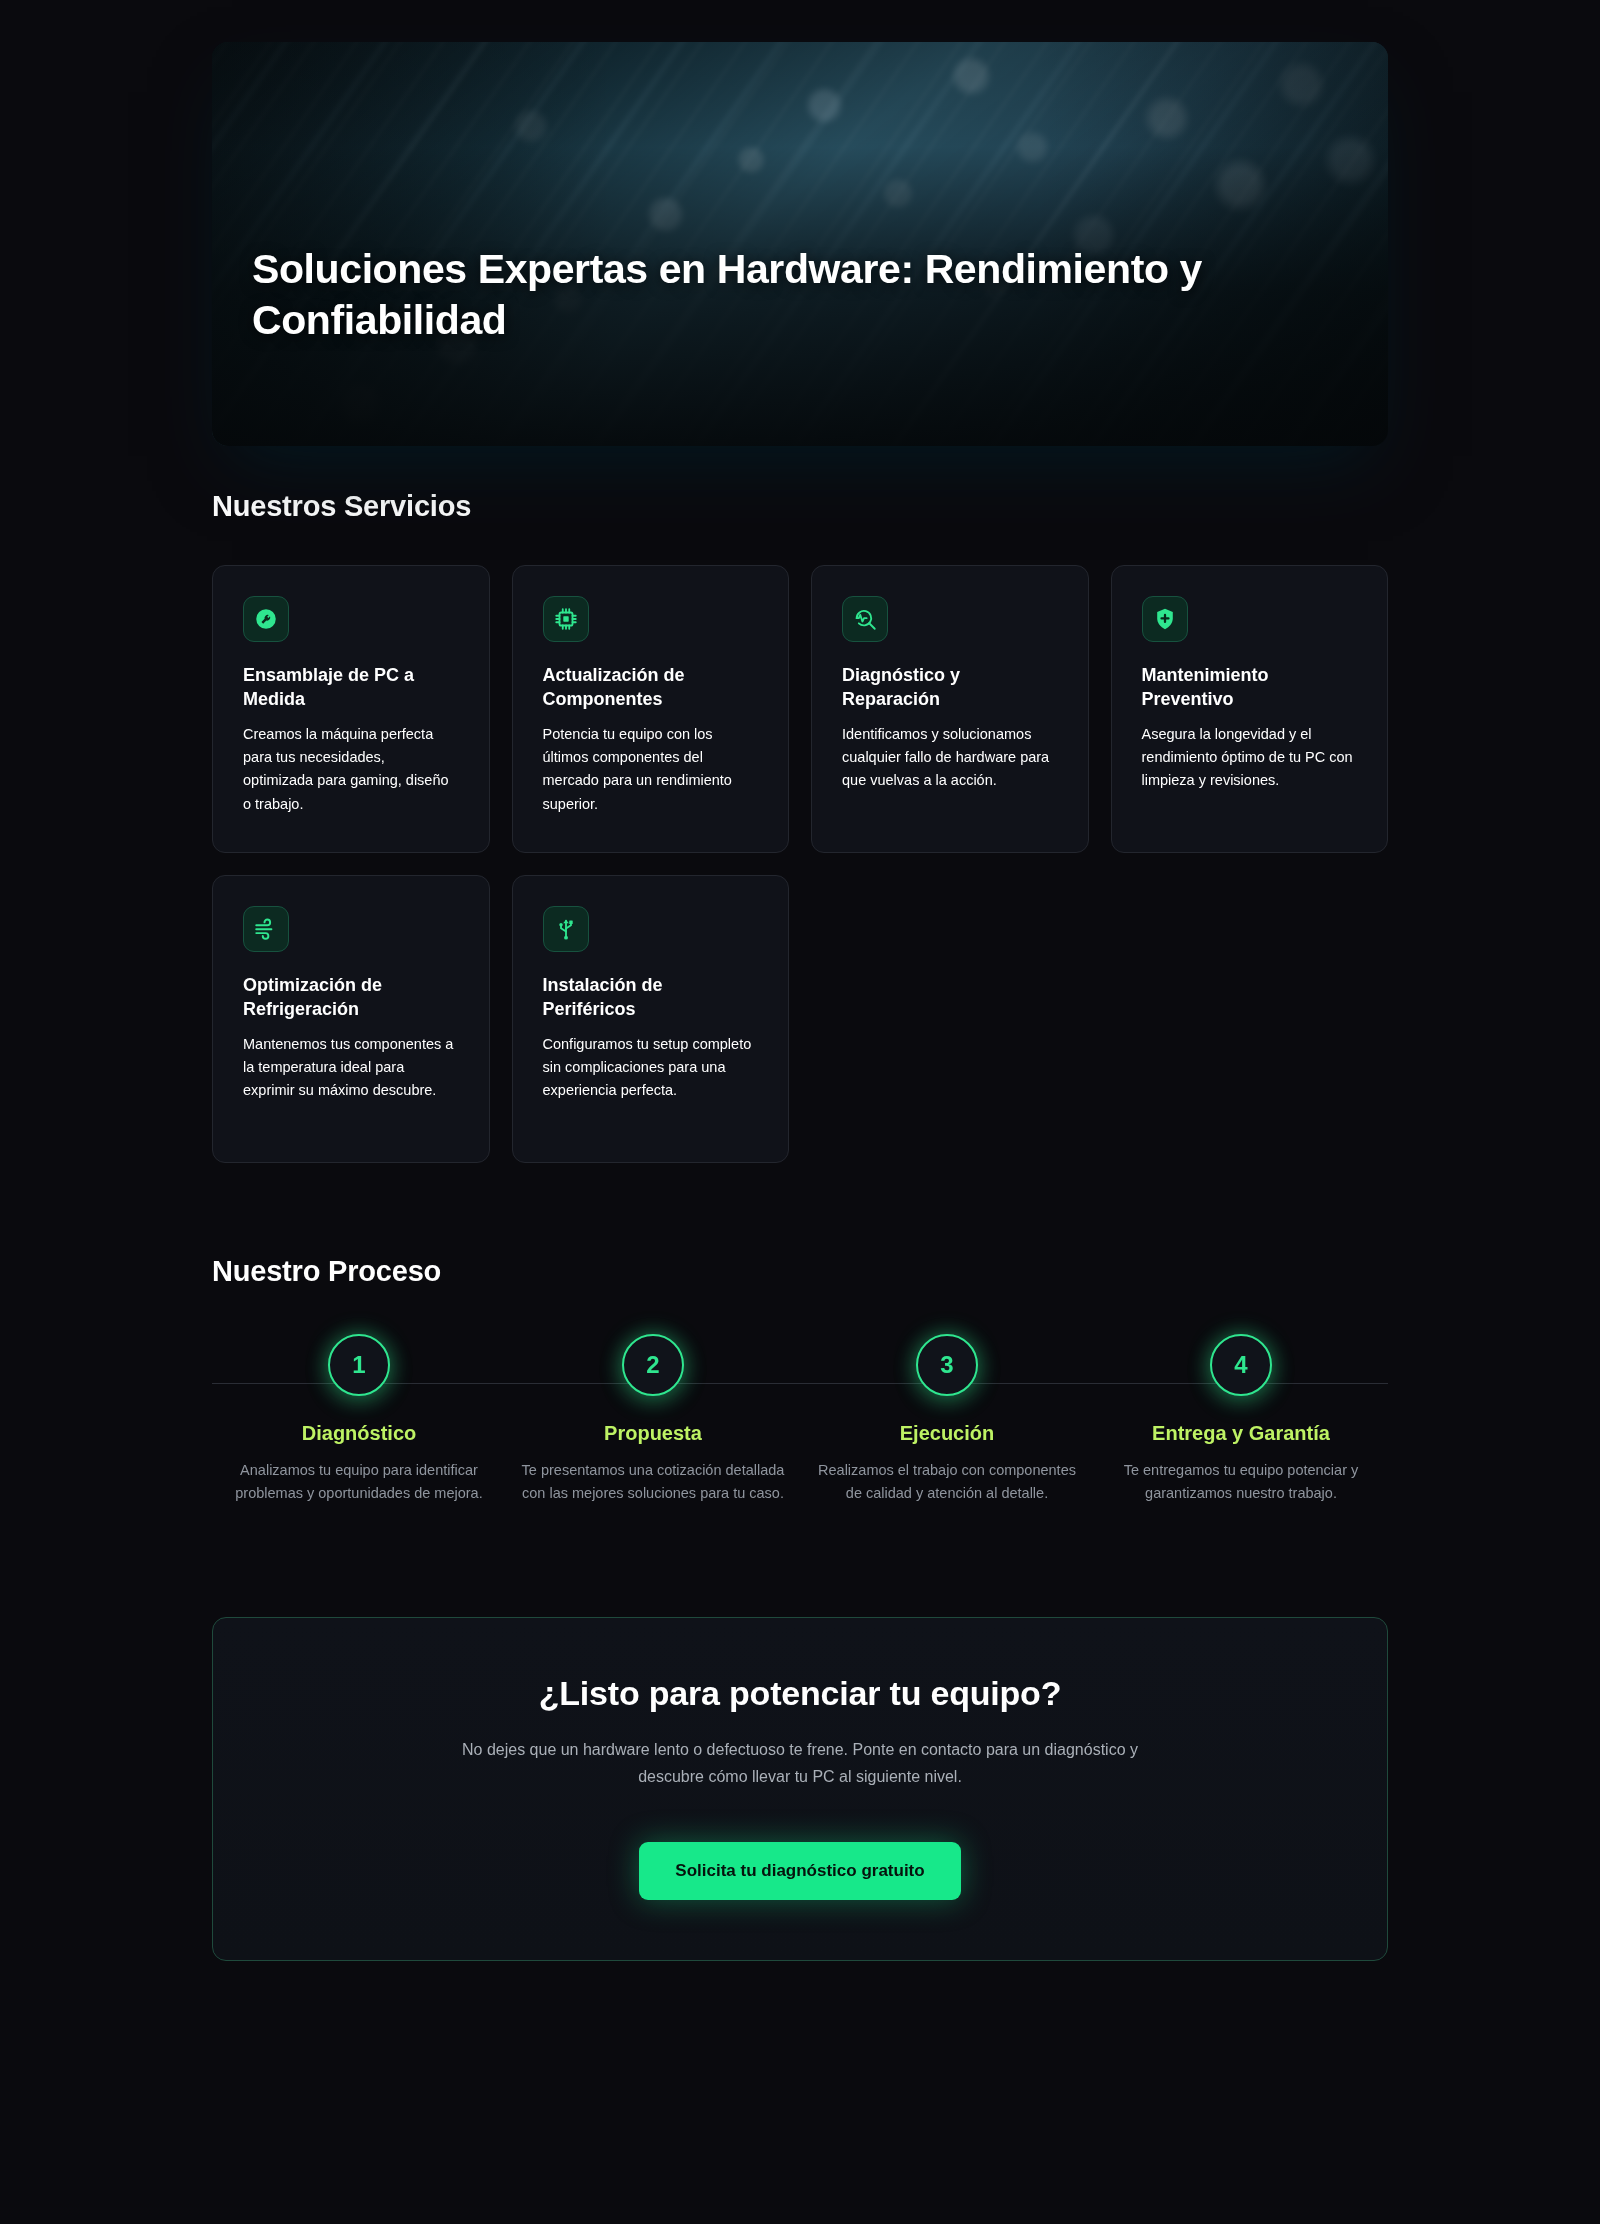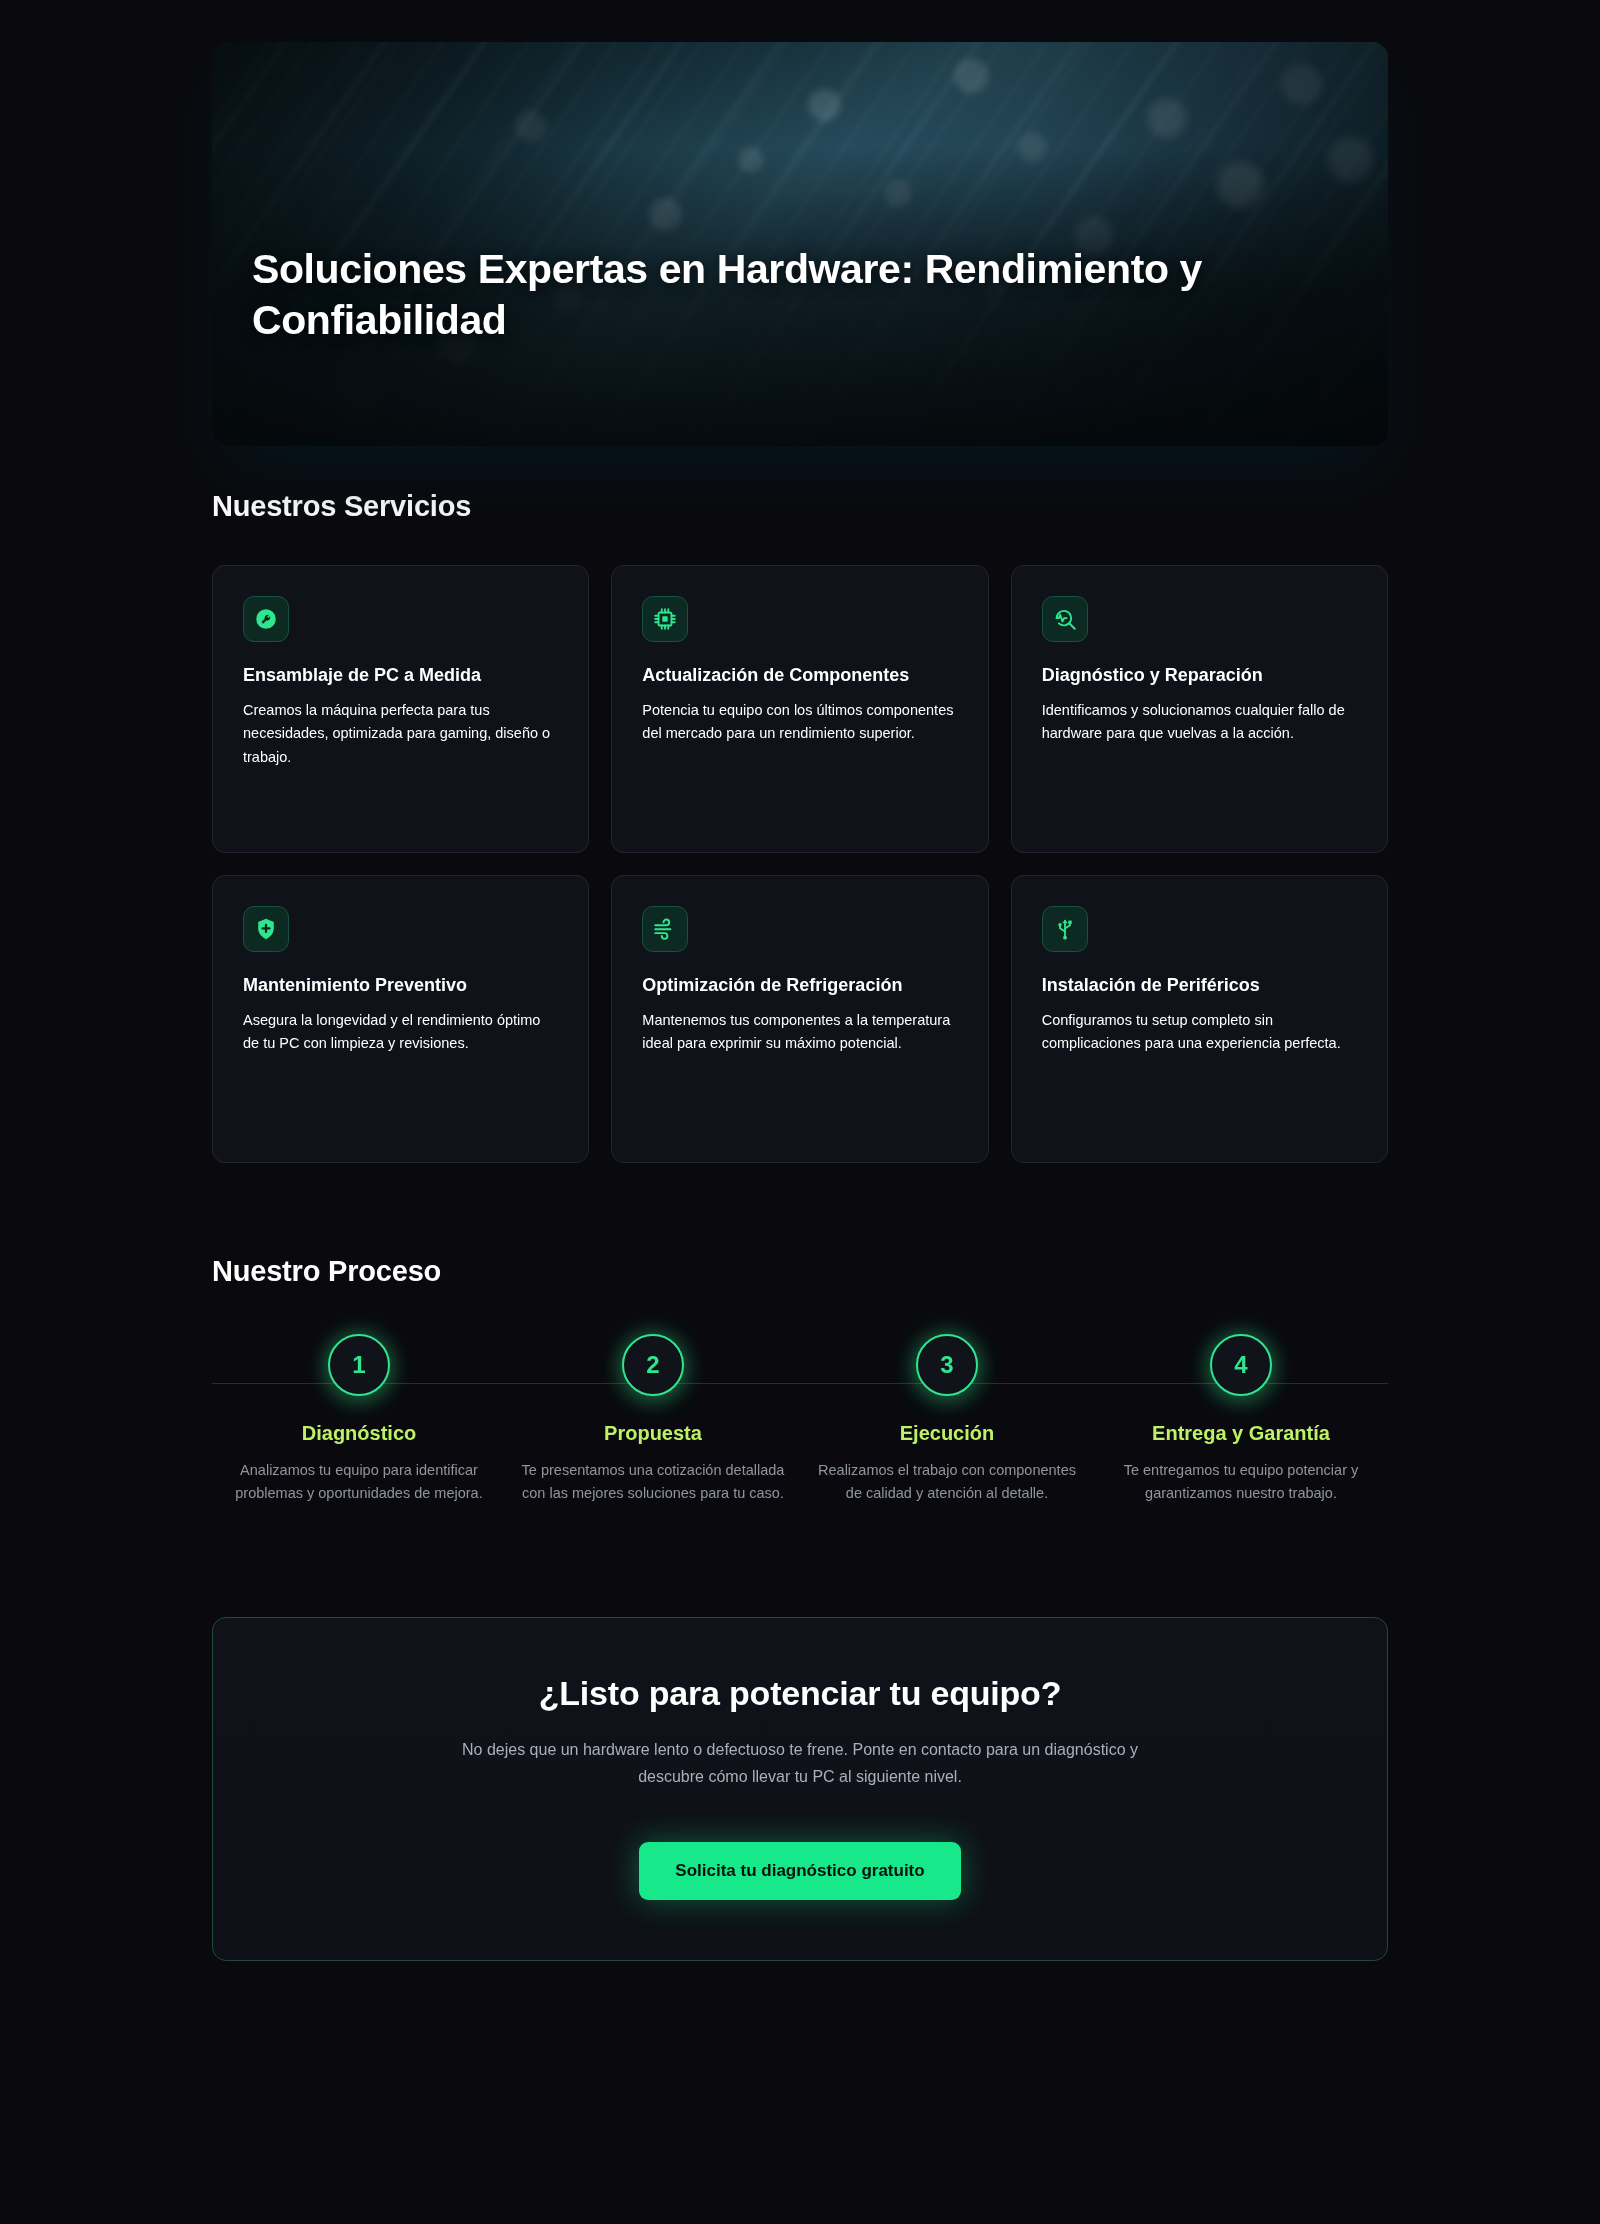--- a/index.html
+++ b/index.html
@@ -116,21 +116,21 @@
     font-size: 29px;
     font-weight: 700;
     color: #ffffff;
     letter-spacing: -0.2px;
   }
 
   .services-section { margin-top: 44px; }
   .services-grid {
     margin-top: 42px;
     display: grid;
-    grid-template-columns: repeat(3, 1fr);
+    grid-template-columns: repeat(4, 1fr);
     gap: 22px;
     border-radius: 27px;
   }
 
   .card {
     background: #101219;
     border: 1px solid #23262e;
     border-radius: 13px;
     padding: 30px 30px 34px 30px;
     min-height: 288px;
@@ -327,21 +327,21 @@
 
         <article class="card">
           <div class="card-icon">
             <svg width="26" height="26" viewBox="0 0 24 24" fill="none" stroke="#2fe68f" stroke-width="1.8" stroke-linecap="round" stroke-linejoin="round">
               <path d="M3 8.5h10.2a2.6 2.6 0 1 0-2.6-2.6"></path>
               <path d="M3 12.2h14"></path>
               <path d="M3 15.8h8.6a2.6 2.6 0 1 1-2.6 2.6"></path>
             </svg>
           </div>
           <h3 class="card-title">Optimización de Refrigeración</h3>
-          <p class="card-desc">Mantenemos tus componentes a la temperatura ideal para exprimir su máximo potencial.</p>
+          <p class="card-desc">Mantenemos tus componentes a la temperatura ideal para exprimir su máximo descubre.</p>
         </article>
 
         <article class="card">
           <div class="card-icon">
             <svg width="26" height="26" viewBox="0 0 24 24" fill="none" stroke="#2fe68f" stroke-width="1.7" stroke-linecap="round" stroke-linejoin="round">
               <path d="M12 19.5V4.2"></path>
               <path d="M9.4 6.8 12 3.4l2.6 3.4z" fill="#2fe68f" stroke="none"></path>
               <circle cx="12" cy="20" r="1.8" fill="#2fe68f" stroke="none"></circle>
               <path d="M12 14.3 7.4 11.3V8.7"></path>
               <circle cx="7.4" cy="8" r="1.6" fill="#2fe68f" stroke="none"></circle>

